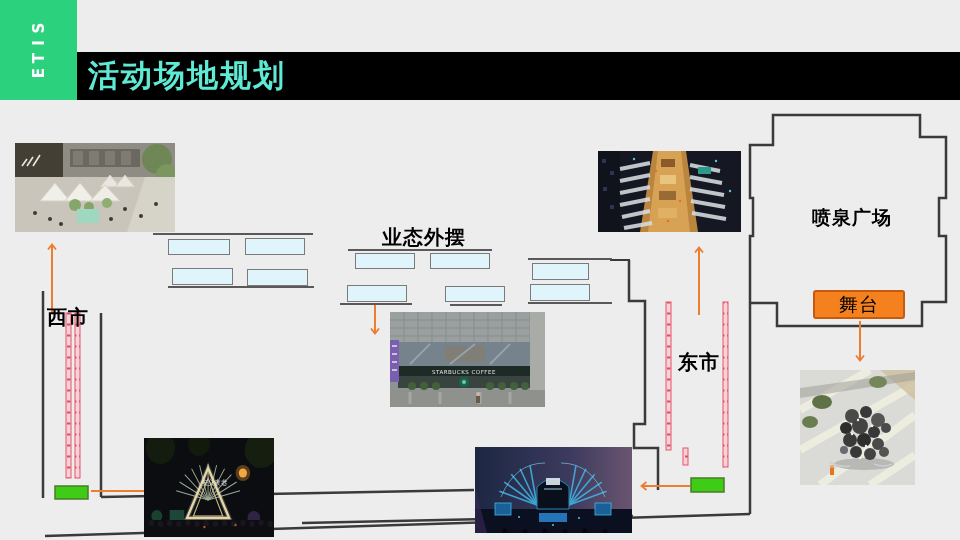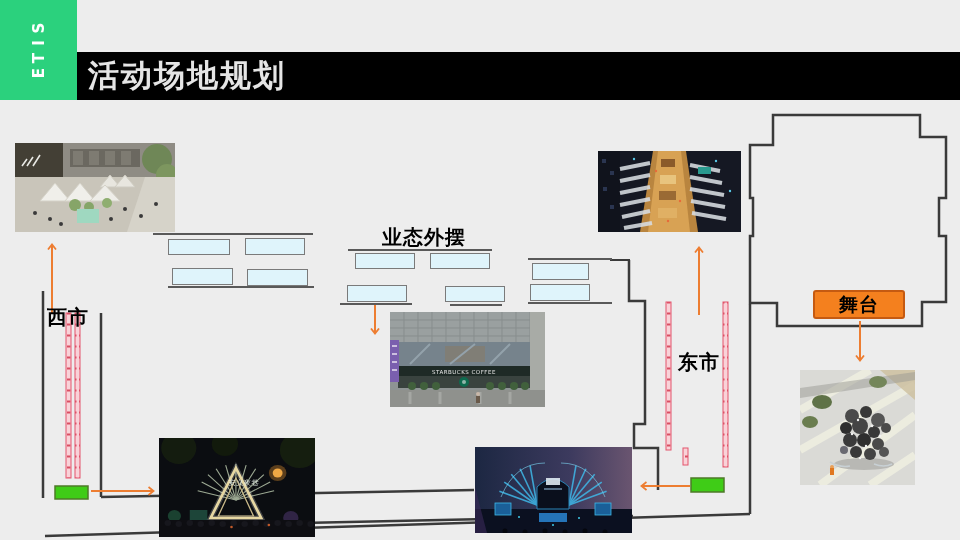--- a/index.html
+++ b/index.html
@@ -5,26 +5,26 @@
   html,body{margin:0;padding:0;background:#888;}
   .slide{position:relative;width:960px;height:540px;background:#EDEDED;overflow:hidden;
          font-family:"DejaVu Sans","Liberation Sans",sans-serif;}
   .abs{position:absolute;}
   
   .site-tab{left:0;top:0;width:77px;height:100px;background:#2BD17D;display:flex;
             flex-direction:column;align-items:center;justify-content:center;gap:1px;}
   .vchar{display:flex;align-items:center;justify-content:center;width:20px;height:14px;
          transform:rotate(-90deg);color:#fff;font-weight:bold;font-size:15px;}
   .title-bar{left:77px;top:52px;width:883px;height:48px;background:#000;display:flex;align-items:center;}
-  .title-bar .t{color:#e5e5e5;font-size:31px;font-weight:bold;letter-spacing:2px;padding-left:11px;}
+  .title-bar .t{color:#5eead4;font-size:31px;font-weight:bold;letter-spacing:2px;padding-left:11px;}
   
   .map-label{position:absolute;font-weight:bold;color:#000;font-size:20px;letter-spacing:1px;white-space:nowrap;}
   .stage-box{left:813px;top:290px;width:92px;height:29px;background:#F4801E;border:2.5px solid #C55A11;
              border-radius:3px;display:flex;align-items:center;justify-content:center;
-             font-size:19px;font-weight:bold;color:#000;box-sizing:border-box;letter-spacing:1px;}
+             font-size:19px;font-weight:normal;color:#000;box-sizing:border-box;letter-spacing:1px;}
   
   .booth{position:absolute;background:#DFF4FB;border:1.5px solid #7A7A7A;box-sizing:border-box;}
   .gline{position:absolute;height:2px;background:#595959;}
   
   .photo{position:absolute;overflow:hidden;}
   .photo svg{display:block;width:100%;height:100%;}
   svg text{font-family:"DejaVu Sans","Liberation Sans",sans-serif;}
 </style>
 </head>
 <body>
@@ -202,21 +202,21 @@
           <circle cx="124" cy="74" r="4"></circle>
           <circle cx="135" cy="74" r="4"></circle>
         </g>
       <rect y="78" width="155" height="17" fill="#8F918D"></rect>
       <path d="M20,80 v12 M50,80 v12 M90,80 v12 M120,80 v12" stroke="#A5A7A3" stroke-width="3"></path>
       <circle cx="88" cy="82" r="2" fill="#C9B8A8"></circle>
         <rect x="86" y="84" width="4" height="7" fill="#6A5A4A"></rect>
     </svg>
   </div>
 
-  <div class="photo abs" style="left:159px;top:438px;width:156px;height:99px">
+  <div class="photo abs" style="left:144px;top:438px;width:130px;height:99px">
     <svg viewBox="0 0 142 99" preserveAspectRatio="none">
       <rect width="142" height="99" fill="#0B0D11"></rect>
       <circle cx="18" cy="10" r="16" fill="#16200F" opacity="0.85"></circle>
       <circle cx="128" cy="12" r="18" fill="#1A240F" opacity="0.75"></circle>
       <circle cx="60" cy="6" r="12" fill="#121A0C"></circle>
       <g stroke="#CFDFC0" stroke-width="1" opacity="0.75">
         <line x1="70" y1="62" x2="70" y2="26"></line>
         <line x1="70" y1="62" x2="70" y2="26" transform="rotate(-75 70 62)"></line>
         <line x1="70" y1="62" x2="70" y2="26" transform="rotate(-60 70 62)"></line>
         <line x1="70" y1="62" x2="70" y2="26" transform="rotate(-45 70 62)"></line>
@@ -348,20 +348,21 @@
         </g>
       <circle cx="32" cy="97" r="2" fill="#E8A05A"></circle>
         <rect x="30" y="98" width="4" height="7" fill="#E07820"></rect>
       <path d="M30,92 q10,6 20,4 M74,94 q10,4 18,0" stroke="#C8D0D4" stroke-width="1.5" fill="none"></path>
     </svg>
   </div>
 
   <div class="map-label" style="left:382px;top:224px">业态外摆</div>
   <div class="map-label" style="left:47px;top:304px">西市</div>
   <div class="map-label" style="left:678px;top:349px">东市</div>
+  <div class="map-label" style="left:812px;top:205px;font-size:19px">喷泉广场</div>
   <div class="abs stage-box">
     <span>舞台</span>
   </div>
 
   <div class="abs title-bar">
     <span class="t">活动场地规划</span>
   </div>
   <div class="abs site-tab">
       <span class="vchar">S</span>
       <span class="vchar">I</span>

